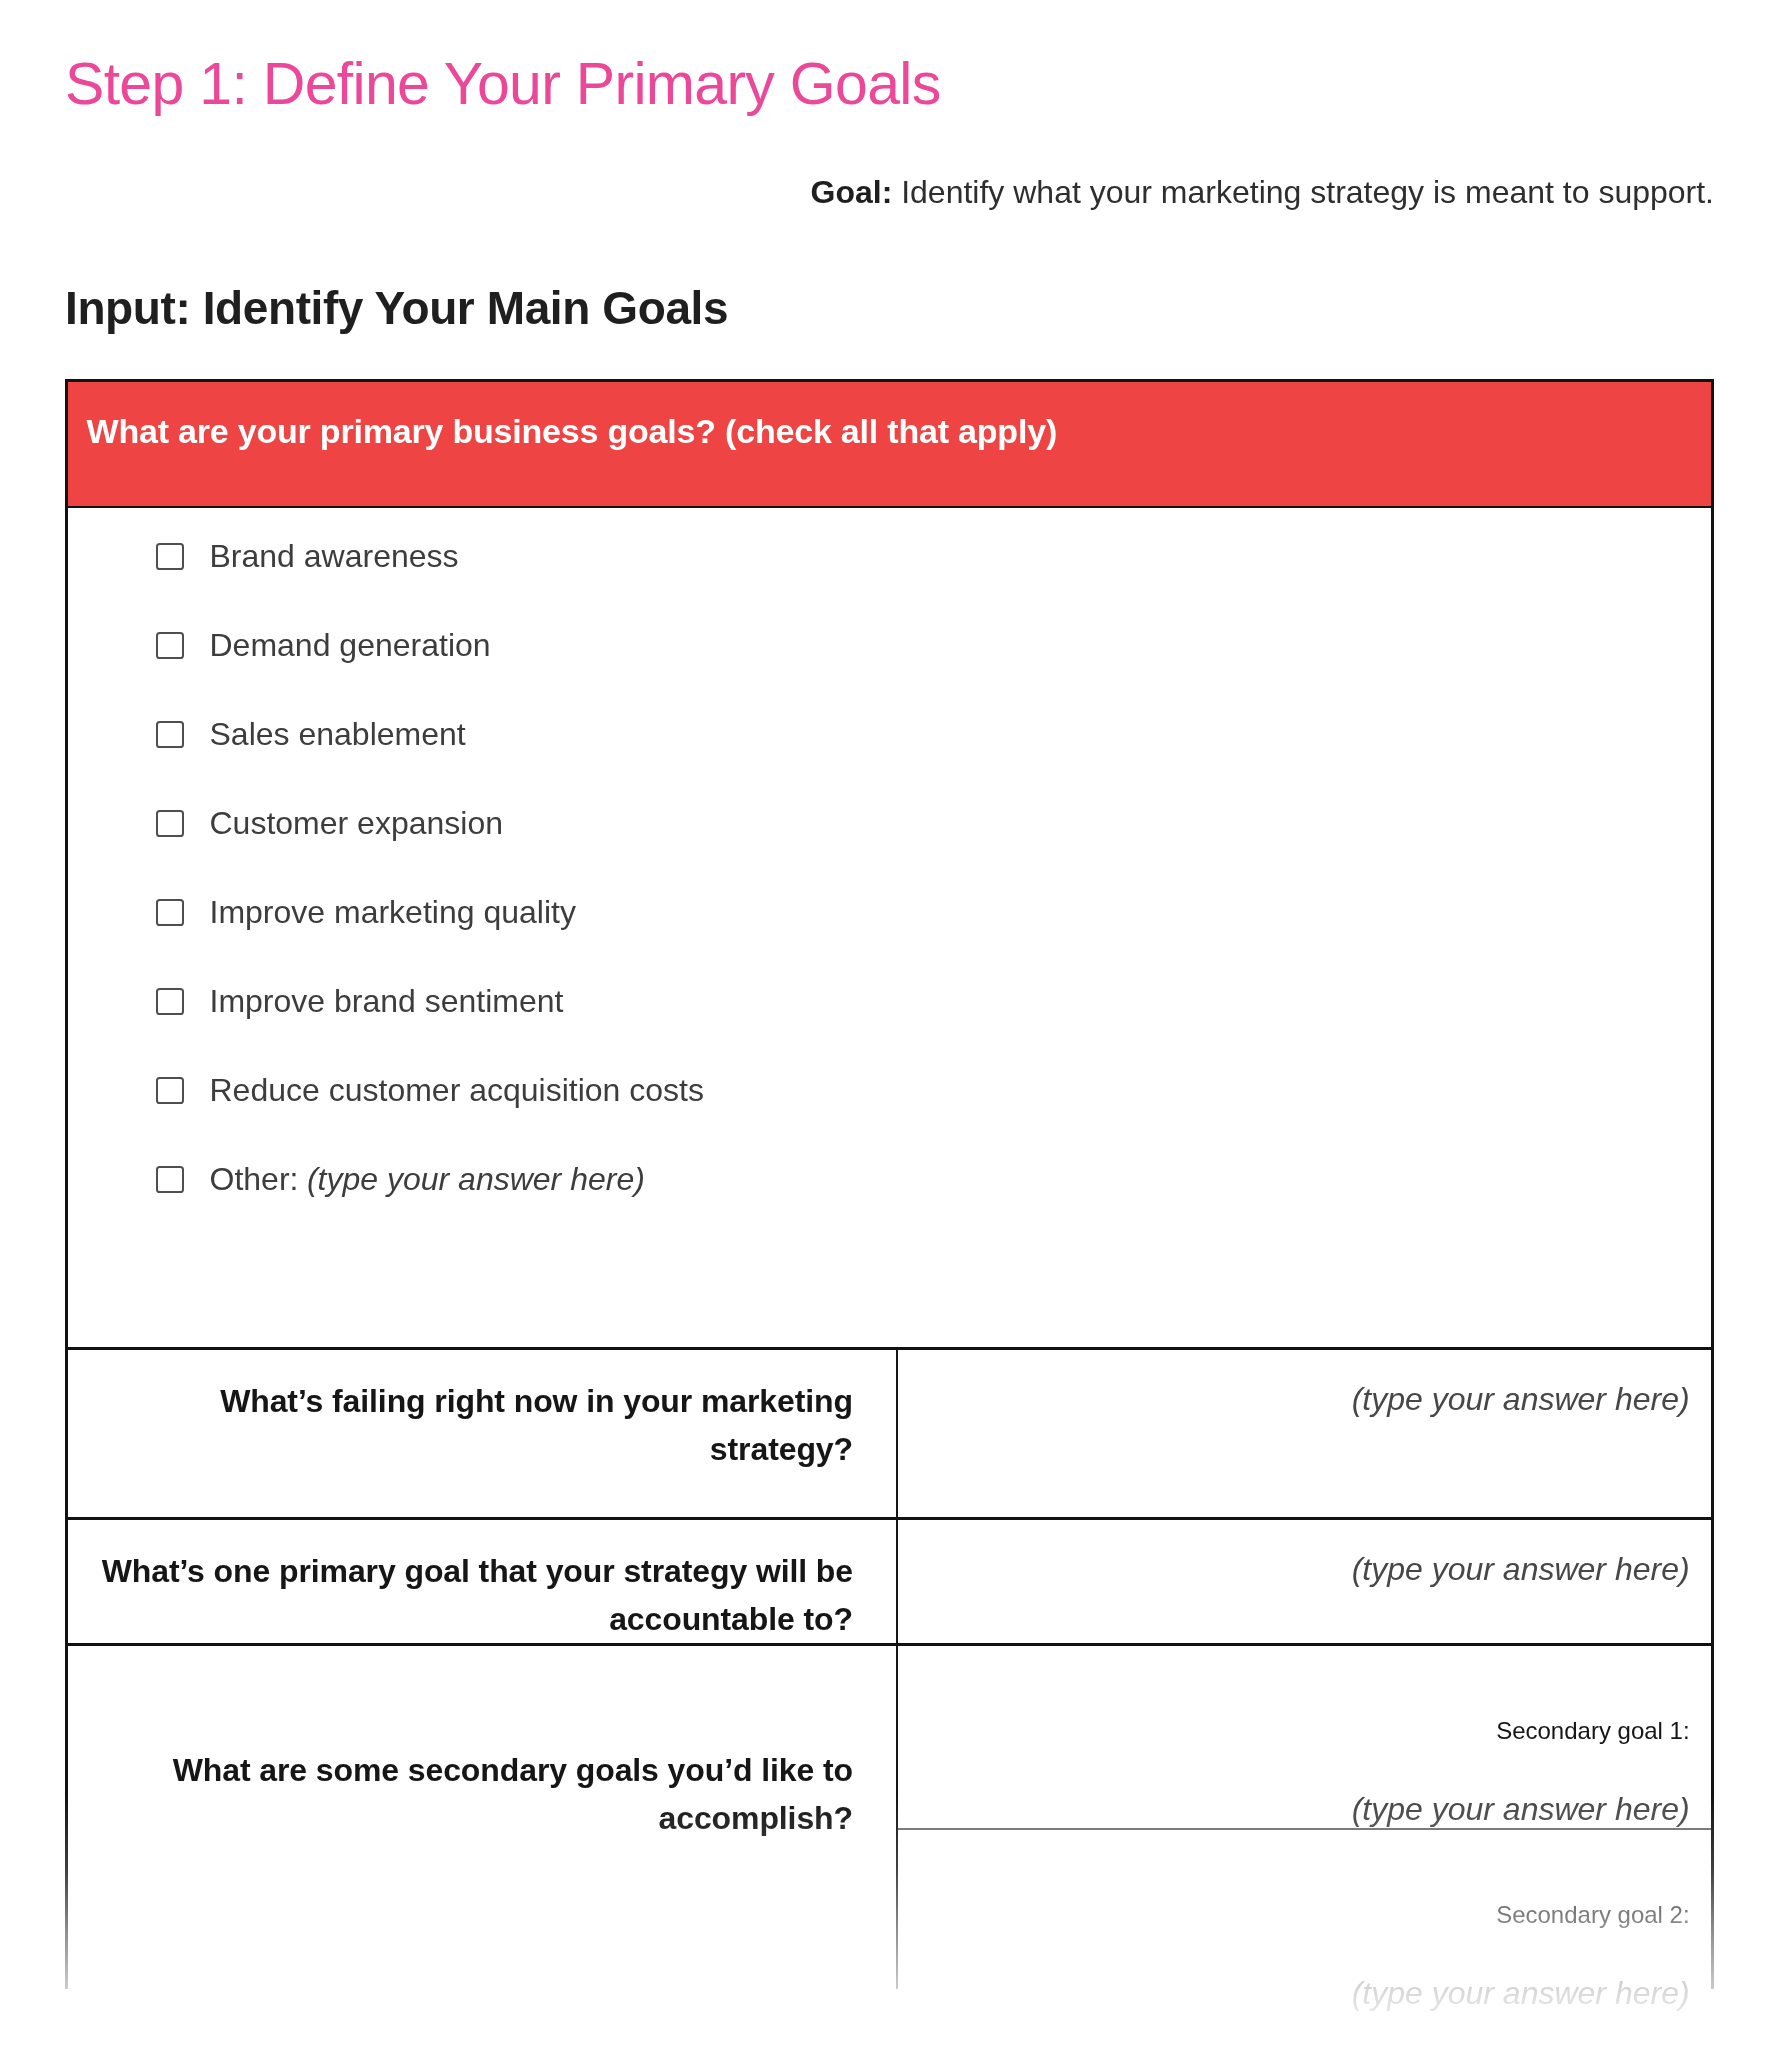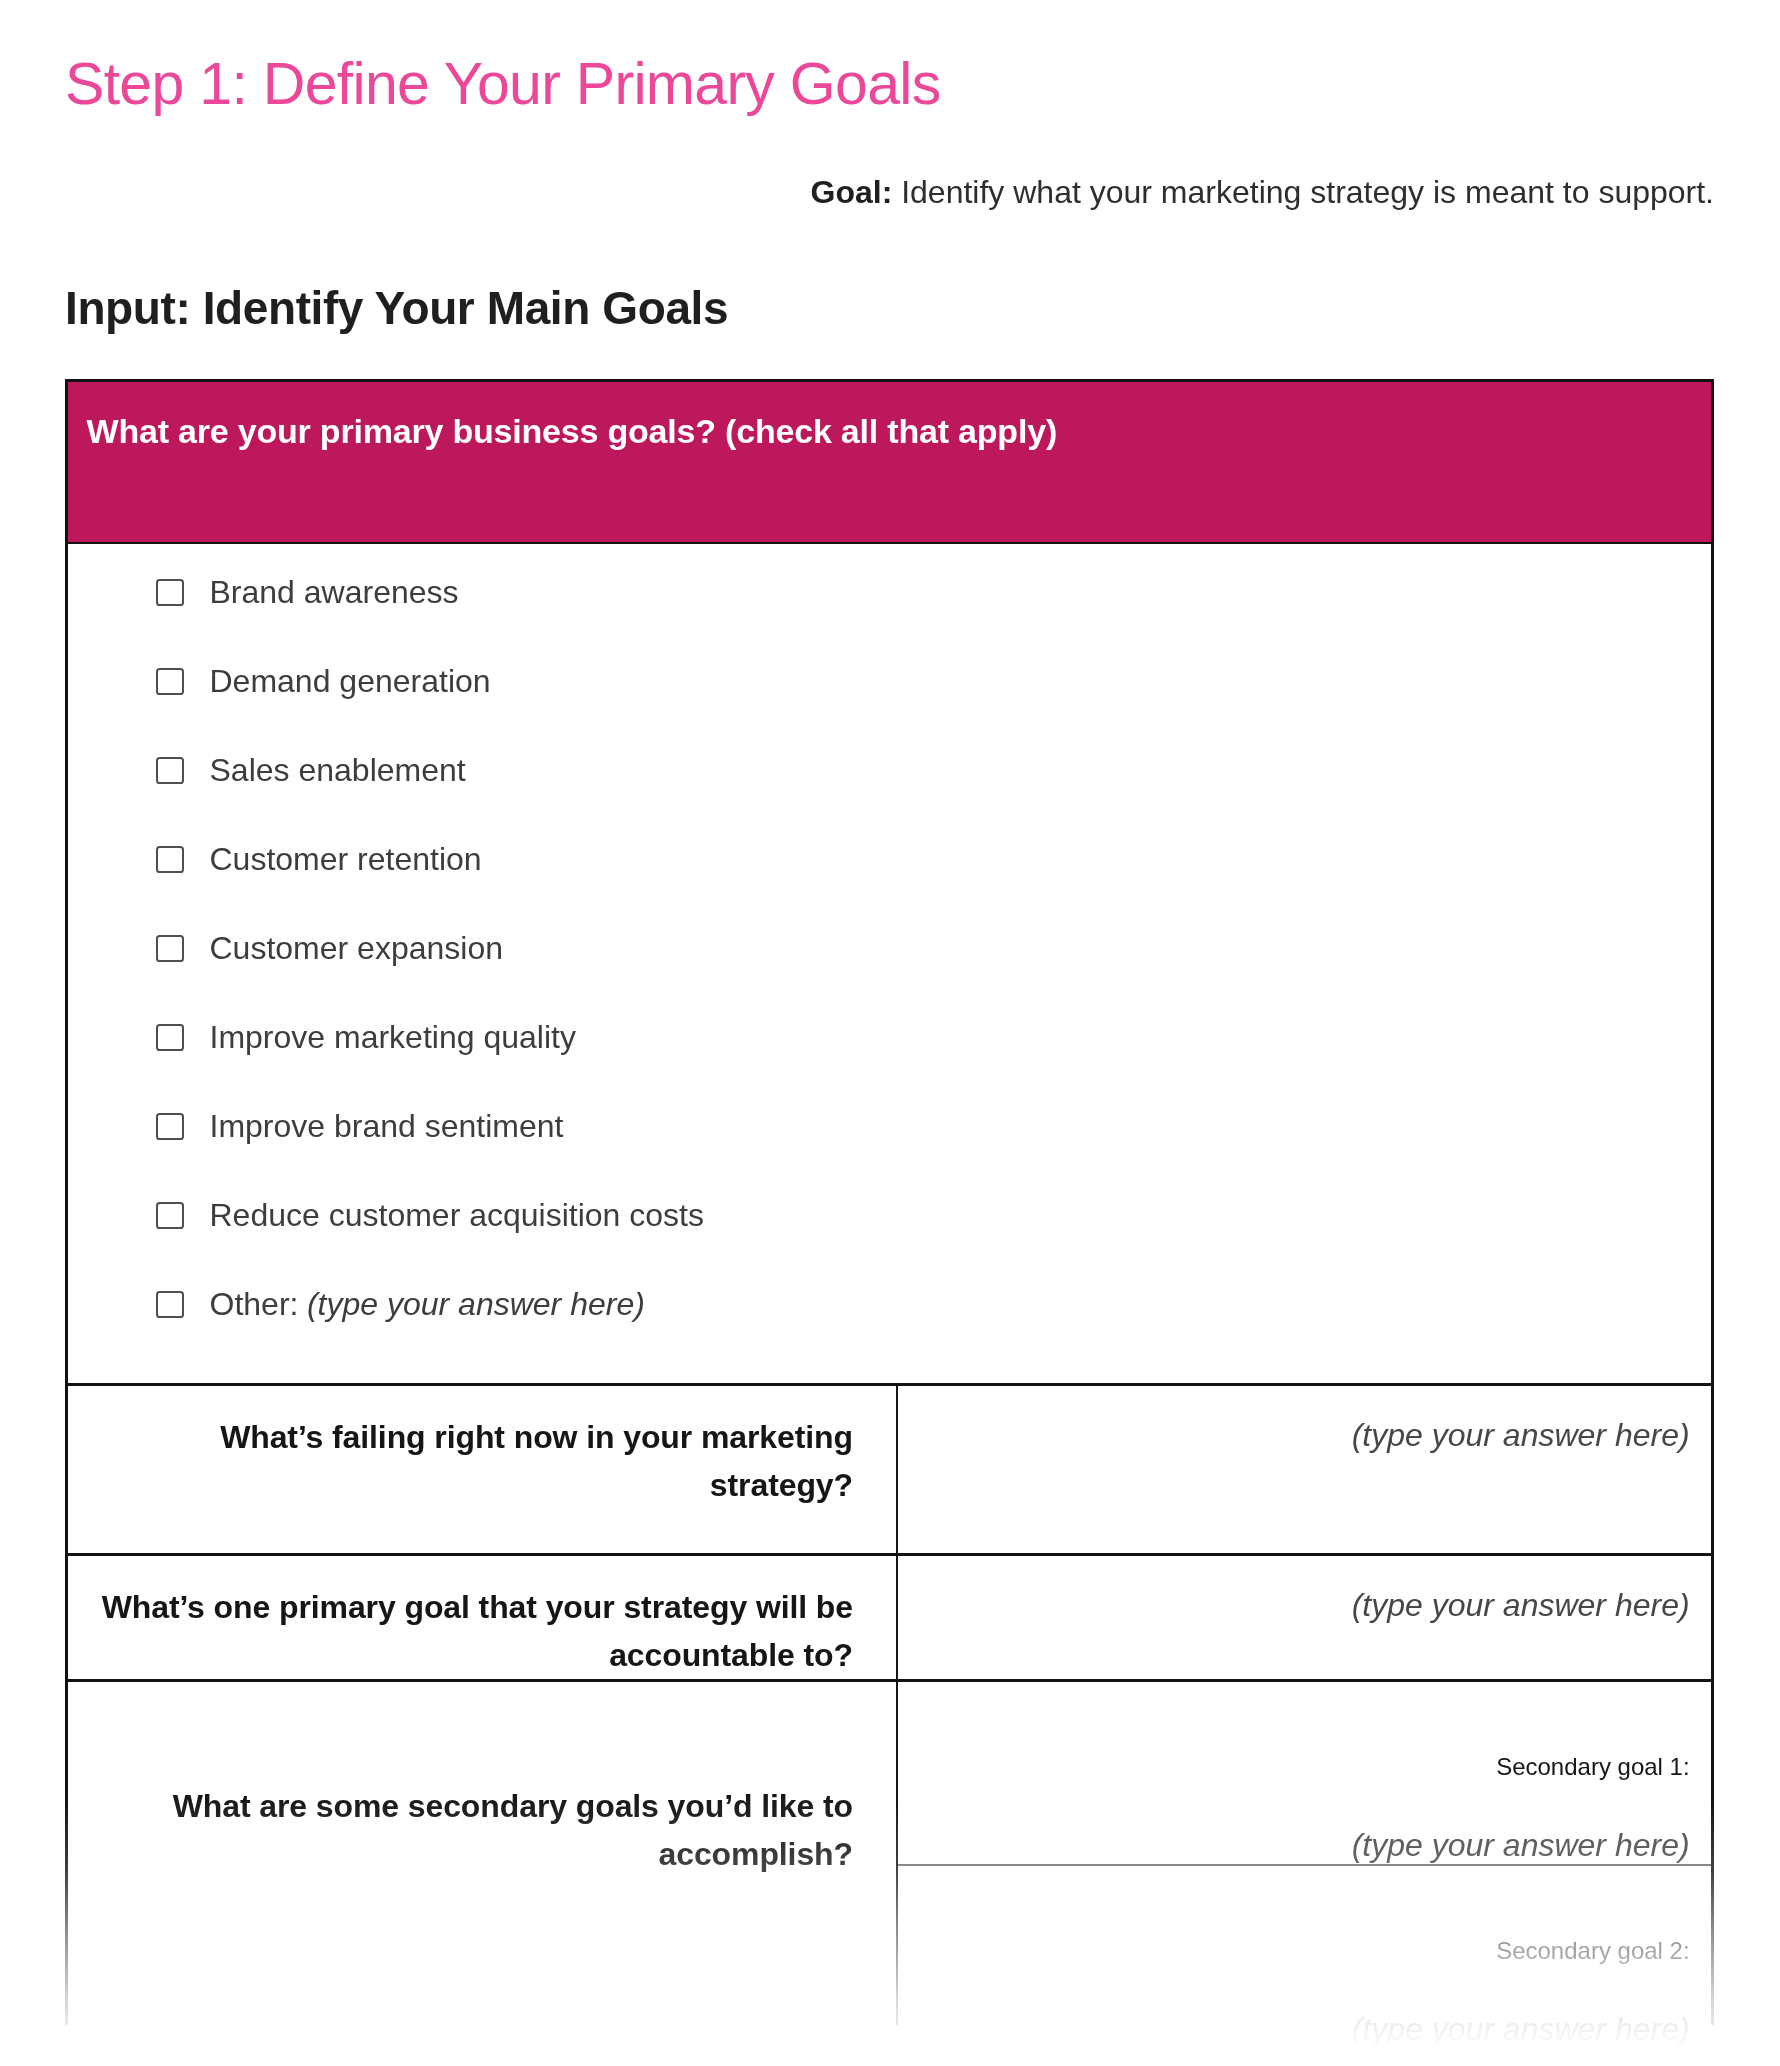--- a/index.html
+++ b/index.html
@@ -22,21 +22,21 @@
   .h2{
     margin:66px 0 0 0;font-size:46px;font-weight:700;color:#1f1f1f;
     line-height:1.2;letter-spacing:-0.4px;
   }
 
   .worksheet{
     margin-top:43px;width:1649px;box-sizing:border-box;
     border:3.6px solid #121212;border-bottom:none;
   }
   .header-bar{
-    box-sizing:border-box;height:162px;background:#be185d;
+    box-sizing:border-box;height:126px;background:#ef4444;
     border-bottom:2.8px solid #121212;
     padding:30px 21.4px 0 18.5px;
   }
   .header-bar .header-text{
     color:#ffffff;font-size:34px;font-weight:700;letter-spacing:-0.2px;line-height:1.15;
   }
 
   .checklist-cell{
     box-sizing:border-box;height:842px;border-bottom:3.6px solid #121212;
     padding:33px 28.5px 0 88px;
@@ -114,24 +114,20 @@
           <li class="check-item">
             <span class="checkbox"></span>
             <span class="check-label">Demand generation</span>
           </li>
           <li class="check-item">
             <span class="checkbox"></span>
             <span class="check-label">Sales enablement</span>
           </li>
           <li class="check-item">
             <span class="checkbox"></span>
-            <span class="check-label">Customer retention</span>
-          </li>
-          <li class="check-item">
-            <span class="checkbox"></span>
             <span class="check-label">Customer expansion</span>
           </li>
           <li class="check-item">
             <span class="checkbox"></span>
             <span class="check-label">Improve marketing quality</span>
           </li>
           <li class="check-item">
             <span class="checkbox"></span>
             <span class="check-label">Improve brand sentiment</span>
           </li>

